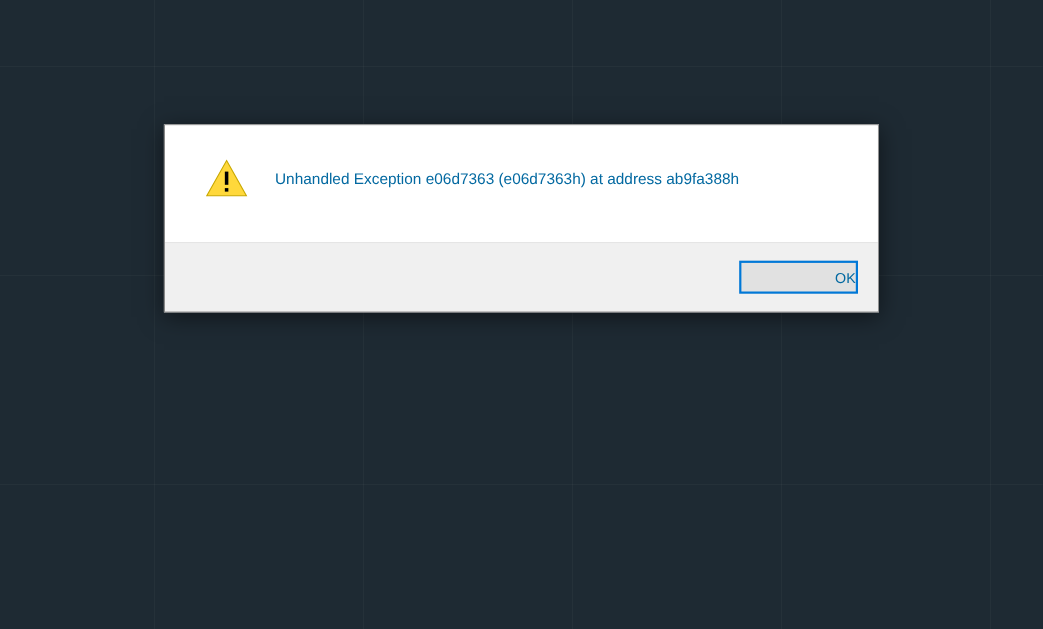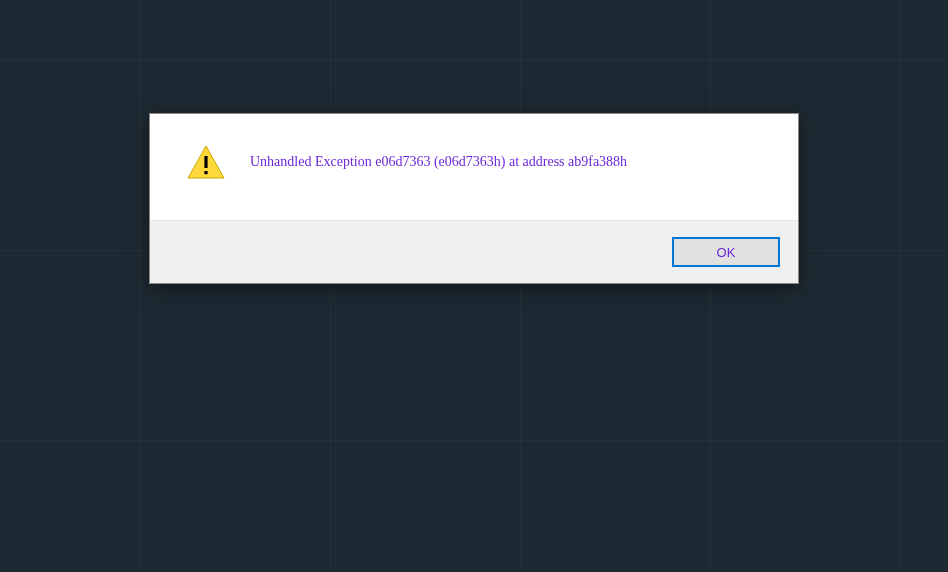--- a/index.html
+++ b/index.html
@@ -67,40 +67,39 @@
     .warn-icon {
       flex-shrink: 0;
     }
     .warn-icon svg {
       width: 40px;
       height: 36px;
       display: block;
     }
     .msg-text {
       font-size: 14px;
-      color: #6d28d9;
-      font-family: Liberation Serif, serif;
+      color: #0369a1;
     }
     .footer-area {
       background: #f0f0f0;
       padding: 16px 18px;
       display: flex;
       justify-content: flex-end;
       border-top: 1px solid #e5e5e5;
     }
     .ok-btn {
       min-width: 108px;
       height: 30px;
       background: #e1e1e1;
       border: 2px solid #0078d7;
       font-size: 13px;
-      color: #6d28d9;
+      color: #0369a1;
       display: flex;
       align-items: center;
-      justify-content: center;
+      justify-content: flex-end;
       cursor: pointer;
     }
   </style>
 </head>
 <body>
 
 <div class="grid"></div>
 
 <div class="dialog">
 

